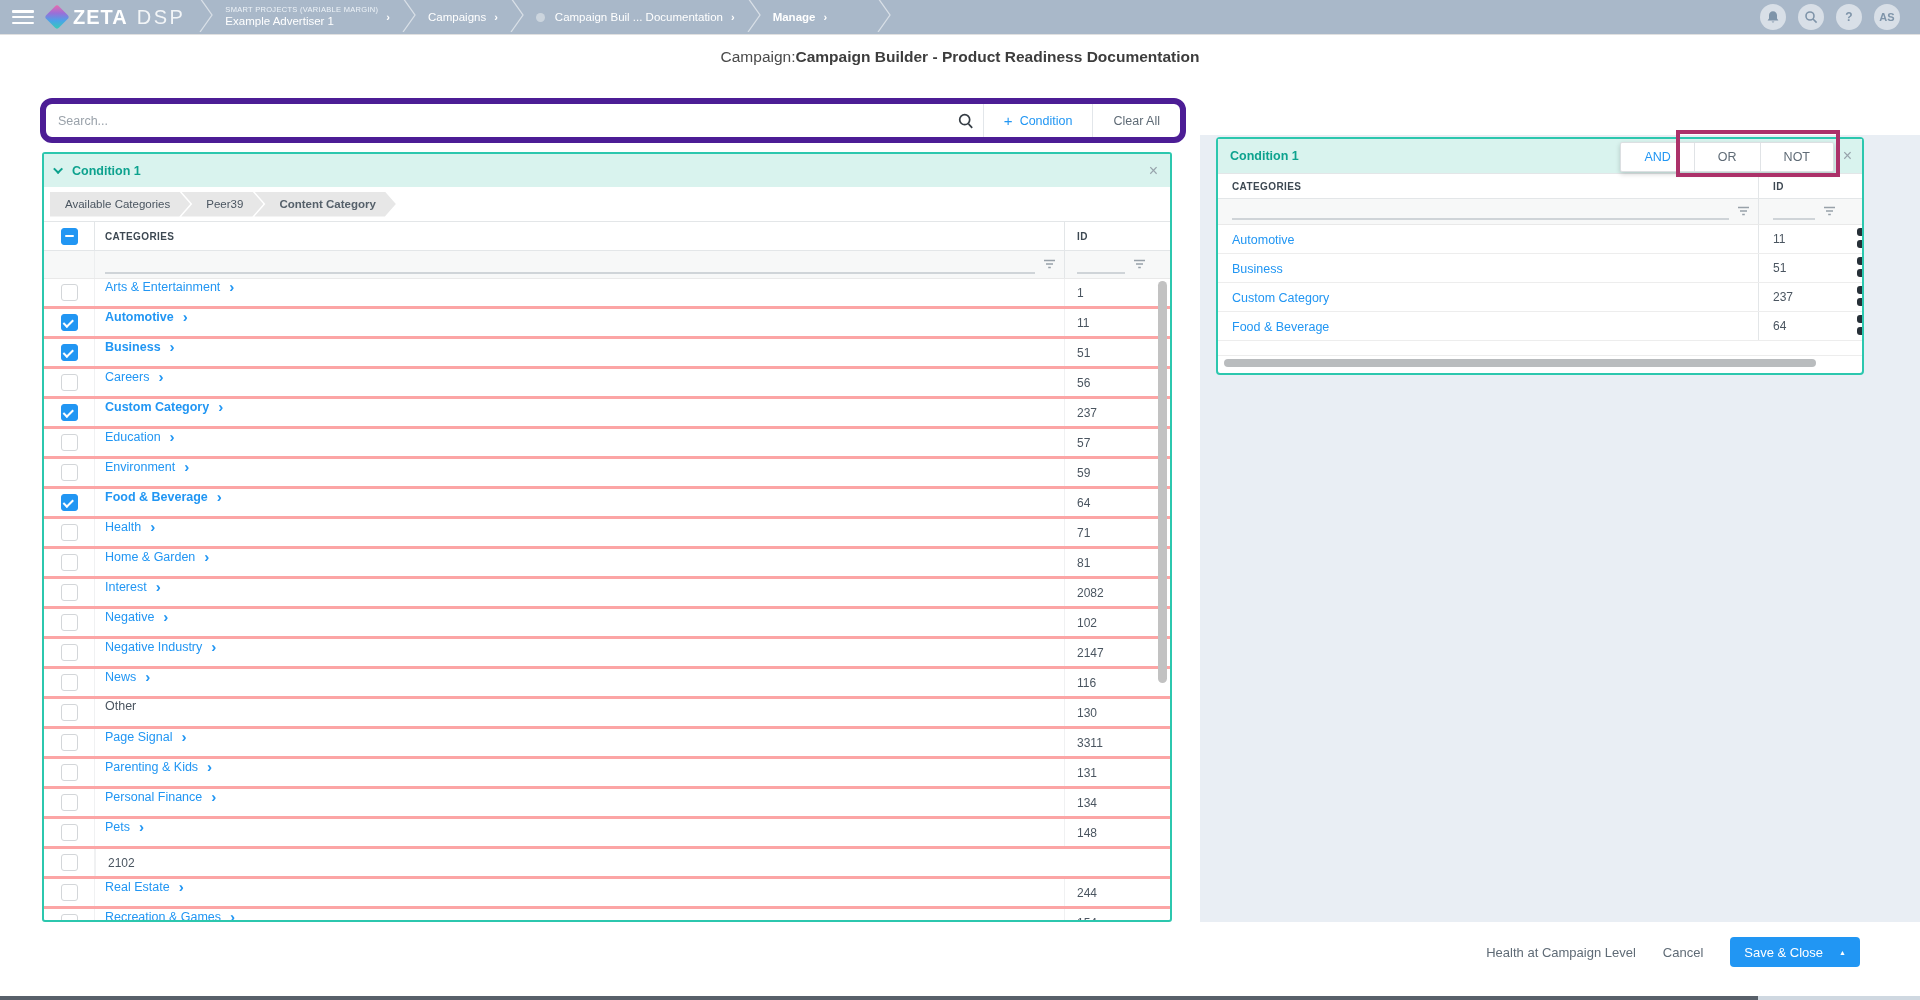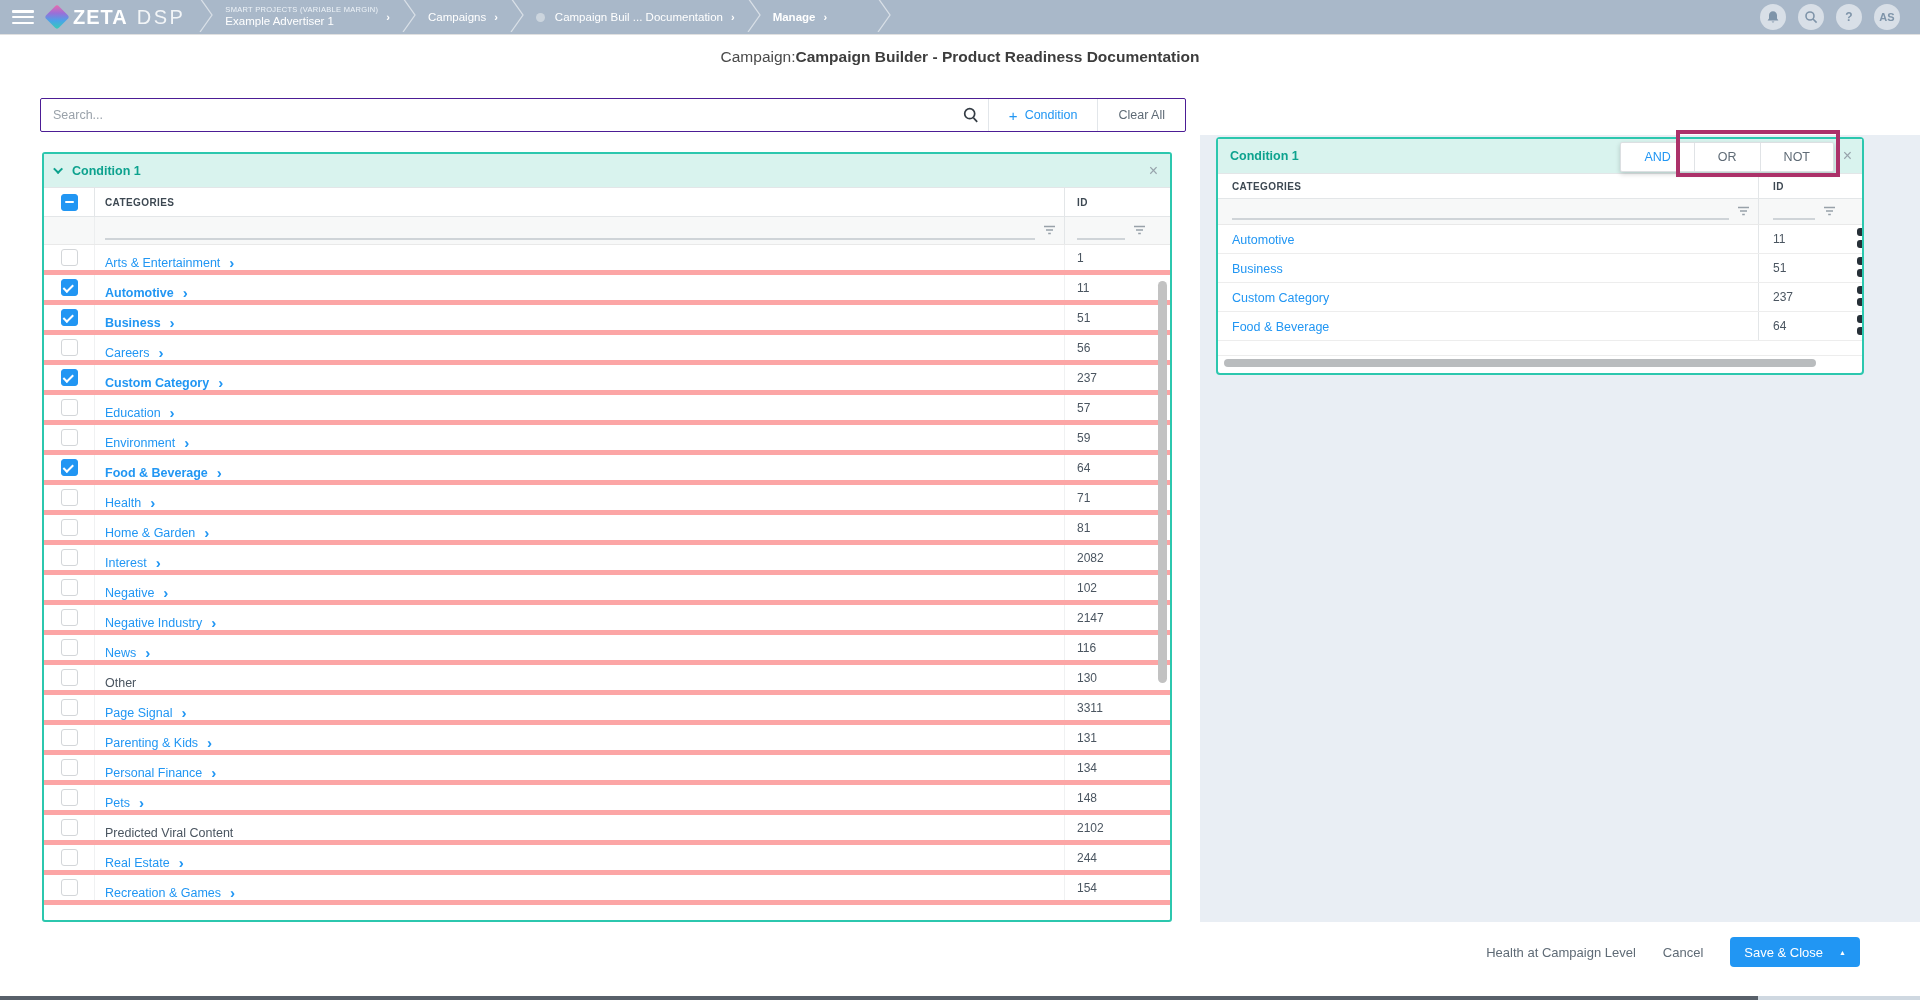--- a/index.html
+++ b/index.html
@@ -32,22 +32,22 @@
   .tico { width:26px; height:26px; border-radius:50%; background:rgba(255,255,255,.55);
     display:flex; align-items:center; justify-content:center; color:#7e94a9;
     font-size:12px; font-weight:700; cursor:pointer; }
 
   
   .page-title { position:absolute; left:0; top:48px; width:1920px; display:flex;
     justify-content:center; align-items:center; font-size:15.5px; color:#4a4a4a; }
   .page-title b { color:#3d3d3d; font-weight:700; }
 
   
-  .toolbar { position:absolute; left:40px; top:98px; width:1146px; height:34px;
-    border:1px solid #4c1d95; border-radius:2px; background:#fff; display:flex; align-items:stretch; }
+  .toolbar { position:absolute; left:40px; top:98px; width:1146px; height:45px;
+    border:6px solid #4c1d95; border-radius:12px; background:#fff; display:flex; align-items:stretch; }
   .search-wrap { flex:1; display:flex; align-items:center; }
   .search-wrap input { flex:1; border:0; outline:none; font-size:12.5px; color:#444; padding:0 12px;
     font-family:inherit; background:transparent; }
   .search-wrap input::placeholder { color:#9aa2aa; }
   .sicon { width:34px; display:flex; align-items:center; justify-content:center; cursor:pointer; }
   .tb-div { width:1px; background:#e2e6ea; }
   .tb-btn { display:flex; align-items:center; justify-content:center; font-size:12.5px;
     padding:0 20px; cursor:pointer; white-space:nowrap; }
   .tb-btn.blue { color:#2196f3; }
   .tb-btn.gray { color:#5f6b76; }
@@ -80,21 +80,21 @@
   .tab.active { font-weight:700; color:#55606a; }
   .lp-colhead { height:30px; }
   .cb-col { width:51px; display:flex; align-items:center; justify-content:center;
     align-self:stretch; border-right:1px solid #e3e6e8; flex:0 0 auto; }
   .cat-col { flex:1; padding-left:10px; }
   .id-col { width:106px; border-left:1px solid #e3e6e8; align-self:stretch; display:flex;
     align-items:center; padding-left:12px; flex:0 0 auto; }
   .lp-filter { height:28px; }
   .lp-filter .cb-col { border-right:1px solid #eceeef; }
   .rows { position:relative; }
-  .lrow { height:30px; display:flex; align-items:flex-end; border-bottom:5px solid #fca5a5; }
+  .lrow { height:30px; display:flex; align-items:flex-start; border-bottom:3px solid #fca5a5; }
   .cb { width:17px; height:17px; border-radius:3px; border:1.5px solid #d3d6d9; background:#fff;
     display:flex; align-items:center; justify-content:center; cursor:pointer; }
   .cb.on { background:#2196f3; border-color:#2196f3; }
   .cb.on::after { content:""; width:8px; height:4px; border-left:2px solid #fff;
     border-bottom:2px solid #fff; transform:rotate(-45deg) translateY(-1px); }
   .cb.ind { background:#2196f3; border-color:#2196f3; }
   .cb.ind::after { content:""; width:9px; height:2.5px; background:#fff; border-radius:1px; }
   .lab { font-size:12.5px; cursor:pointer; }
   .lab.link { color:#2196f3; }
   .lab.plain { color:#4a5560; cursor:default; }
@@ -240,20 +240,25 @@
 
 <div class="right-bg"></div>
 
 <div class="lpanel">
   <div class="cond-head">
     <span class="chev-down"></span>
     <span class="cond-title">Condition 1</span>
     <span class="x-close">×</span>
   </div>
 
+  <div class="tabsrow" id="left-tabs">
+      <span class="tab">Available Categories</span>
+      <span class="tab">Peer39</span>
+      <span class="tab active">Content Category</span>
+    </div>
 
   <div class="colhead lp-colhead">
     <div class="cb-col">
         <span class="cb ind"></span>
       </div>
     <div class="cat-col">CATEGORIES</div>
     <div class="id-col">ID</div>
   </div>
 
   <div class="filterrow lp-filter">
@@ -502,24 +507,20 @@
       <span class="chev">›</span>
     </div>
     <div class="id-col" style="border-left:1px solid #f0f1f2">
       <span class="idtxt">148</span>
     </div>
   </div>
       <div class="lrow">
     <div class="cb-col" style="border-right:1px solid #f0f1f2">
       <span class="cb"></span>
     </div>
-    <div class="cat-col" style="display:flex;align-items:center;">
-      <span class="lab plain">Predicted Viral Content</span>
-
-    </div>
     <div class="id-col" style="border-left:1px solid #f0f1f2">
       <span class="idtxt">2102</span>
     </div>
   </div>
       <div class="lrow">
     <div class="cb-col" style="border-right:1px solid #f0f1f2">
       <span class="cb"></span>
     </div>
     <div class="cat-col" style="display:flex;align-items:center;">
       <span class="lab link">Real Estate</span>

